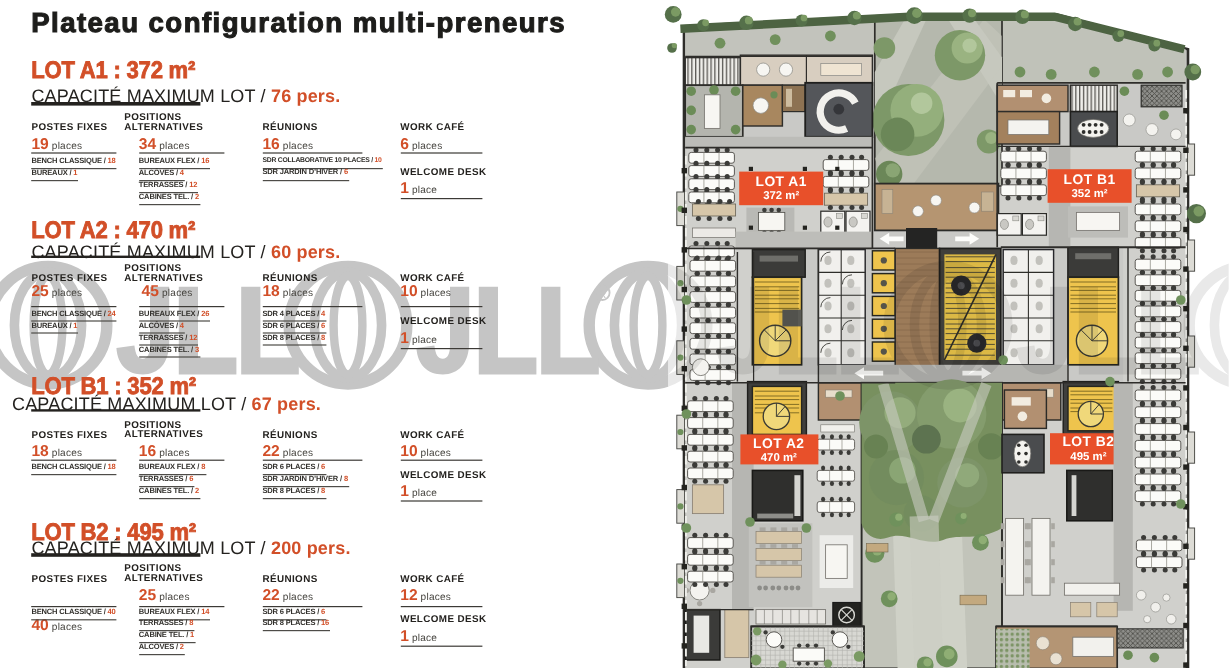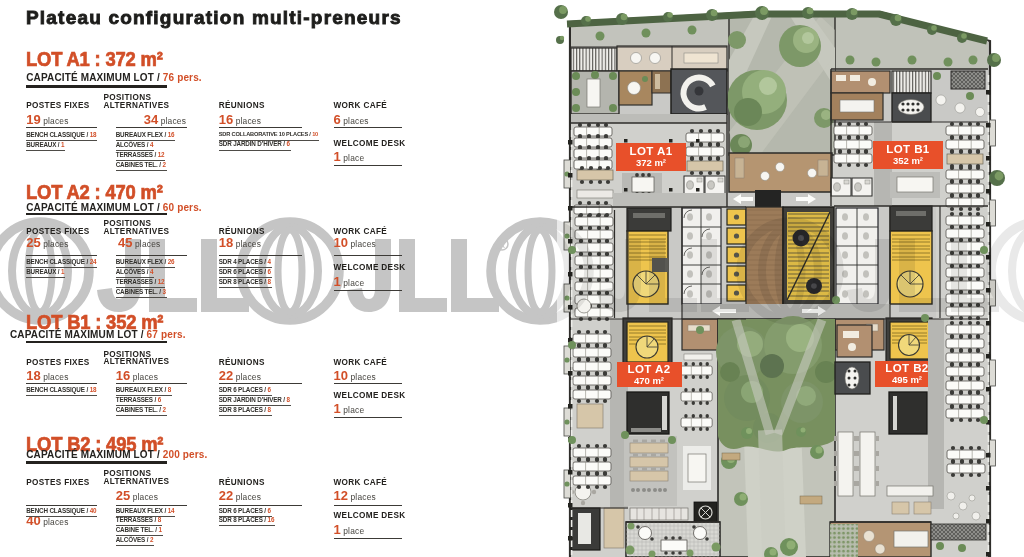--- a/index.html
+++ b/index.html
@@ -1,23 +1,23 @@
 <!DOCTYPE html>
 <html><head>
 <meta charset="utf-8">
 <style>
   html,body{margin:0;padding:0;}
   body{width:1024px;height:557px;position:relative;background:#fff;overflow:hidden;
        font-family:"Liberation Sans", sans-serif;}
   .abs{position:absolute;z-index:2;}
-  #title{left:26px;top:7.5px;font-size:19px;font-weight:bold;color:#1d1d1b;line-height:1;
+  #title{left:26px;top:7.5px;font-size:23px;font-weight:bold;color:#1d1d1b;line-height:1;
          letter-spacing:1.2px;-webkit-text-stroke:0.9px #1d1d1b;}
   .lot-h{font-size:20px;font-weight:bold;color:#d24f28;line-height:1;letter-spacing:-0.2px;
          -webkit-text-stroke:0.7px #d24f28;transform:scaleX(0.92);transform-origin:0 0;white-space:nowrap;}
-  .cap{font-size:10px;font-weight:bold;color:#24221f;line-height:1;letter-spacing:0.15px;}
+  .cap{font-size:15px;font-weight:normal;color:#24221f;line-height:1;letter-spacing:0.15px;}
   .cap b{color:#d24f28;}
   .rule{height:2.4px;background:#24221f;}
   .colh{font-size:8.2px;font-weight:bold;color:#24221f;letter-spacing:0.35px;line-height:7.75px;white-space:nowrap;}
   .num{font-size:13px;font-weight:bold;color:#d24f28;line-height:1;white-space:nowrap;}
   .num span{font-size:8.4px;font-weight:normal;color:#46443f;letter-spacing:0.2px;}
   .nrule{height:1.1px;background:#3c3a36;}
   .it{font-size:6.3px;font-weight:bold;color:#32302c;letter-spacing:-0.15px;line-height:1;
       display:table;border-bottom:0.9px solid #4e4c48;padding:0 1px 1.8px 0;margin-bottom:0.8px;white-space:nowrap;}
   .it b{color:#d24f28;}
   .sm{font-size:5.7px !important;letter-spacing:-0.2px !important;}
@@ -35,21 +35,21 @@
 
 <div class="colh abs" style="left:26.2px;top:101.7px;">POSTES FIXES</div>
 <div class="num abs" style="left:26.2px;top:112.5px;">19<span> places</span></div>
 <div class="nrule abs" style="left:26.2px;top:127.4px;width:71px;"></div>
 <div class="abs" style="left:26.2px;top:132.2px;">
   <div class="it">BENCH CLASSIQUE / <b>18</b></div>
   <div class="it">BUREAUX / <b>1</b></div>
 </div>
 
 <div class="colh abs" style="left:103.5px;top:94.2px;">POSITIONS<br>ALTERNATIVES</div>
-<div class="num abs" style="left:115.7px;top:112.5px;margin-left:28px;">34<span> places</span></div>
+<div class="num abs" style="left:115.7px;top:112.5px;">34<span> places</span></div>
 <div class="nrule abs" style="left:115.7px;top:127.4px;width:71px;"></div>
 <div class="abs" style="left:115.7px;top:132.2px;">
   <div class="it">BUREAUX FLEX / <b>16</b></div>
   <div class="it">ALCÔVES / <b>4</b></div>
   <div class="it">TERRASSES / <b>12</b></div>
   <div class="it">CABINES TEL. / <b>2</b></div>
 </div>
 
 <div class="colh abs" style="left:218.7px;top:101.7px;">RÉUNIONS</div>
 <div class="num abs" style="left:218.7px;top:112.5px;">16<span> places</span></div>

